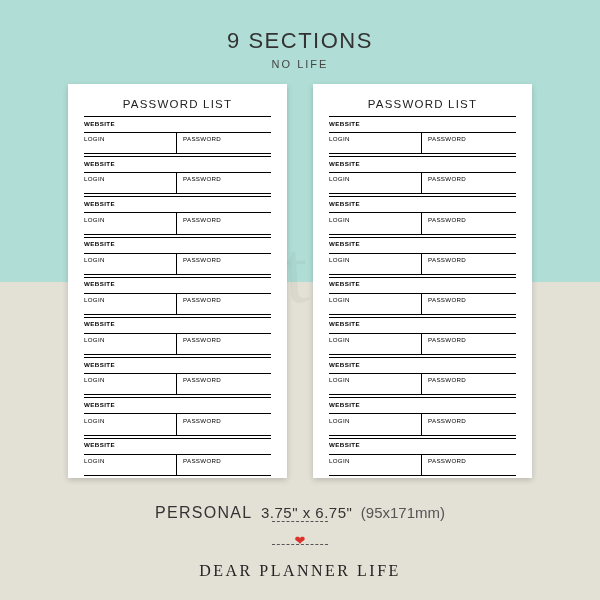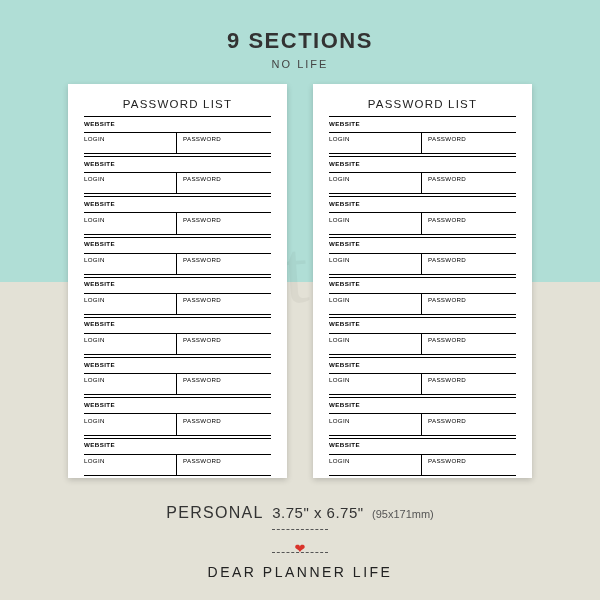--- a/index.html
+++ b/index.html
@@ -15,21 +15,21 @@
   .bg-bottom {
     position: absolute; left: 0; top: 282px; width: 600px; height: 318px;
     background: #e3e1d6;
   }
   .heading {
     position: absolute; top: 28px; left: 0; width: 600px;
     text-align: center;
   }
   .heading .title {
     font-size: 22px;
-    font-weight: 700;
+    font-weight: 400;
     letter-spacing: 1.5px;
     color: #333;
   }
   .heading .subtitle {
     font-size: 11px;
     font-weight: 400;
     letter-spacing: 2px;
     color: #444;
     margin-top: 4px;
   }
@@ -111,21 +111,21 @@
     font-weight: 400;
     letter-spacing: 1.3px;
   }
   .dims .in {
     font-size: 15px;
     font-weight: 400;
     letter-spacing: 0.5px;
     margin-left: 4px;
   }
   .dims .mm {
-    font-size: 11px;
+    font-size: 15px;
     font-weight: 400;
     color: #555;
     margin-left: 4px;
   }
 
   .brand {
     position: absolute;
     left: 0; width: 600px;
     bottom: 20px;
     text-align: center;
@@ -140,24 +140,26 @@
   }
   .brand .line {
     display: inline-block;
     width: 56px;
     height: 0;
     border-top: 1px dashed #555;
     vertical-align: middle;
     margin-top: -6px;
   }
   .brand .name {
-    font-size: 14px;
+    font-size: 16px;
     letter-spacing: 2.5px;
     font-weight: 400;
     color: #222;
+    margin-top: 6px;
+    font-family: Liberation Serif, serif;
   }
 </style>
 </head>
 <body>
 
 <div class="bg-top"></div>
 <div class="bg-bottom"></div>
 
 <div class="heading">
   <div class="title">9 SECTIONS</div>

